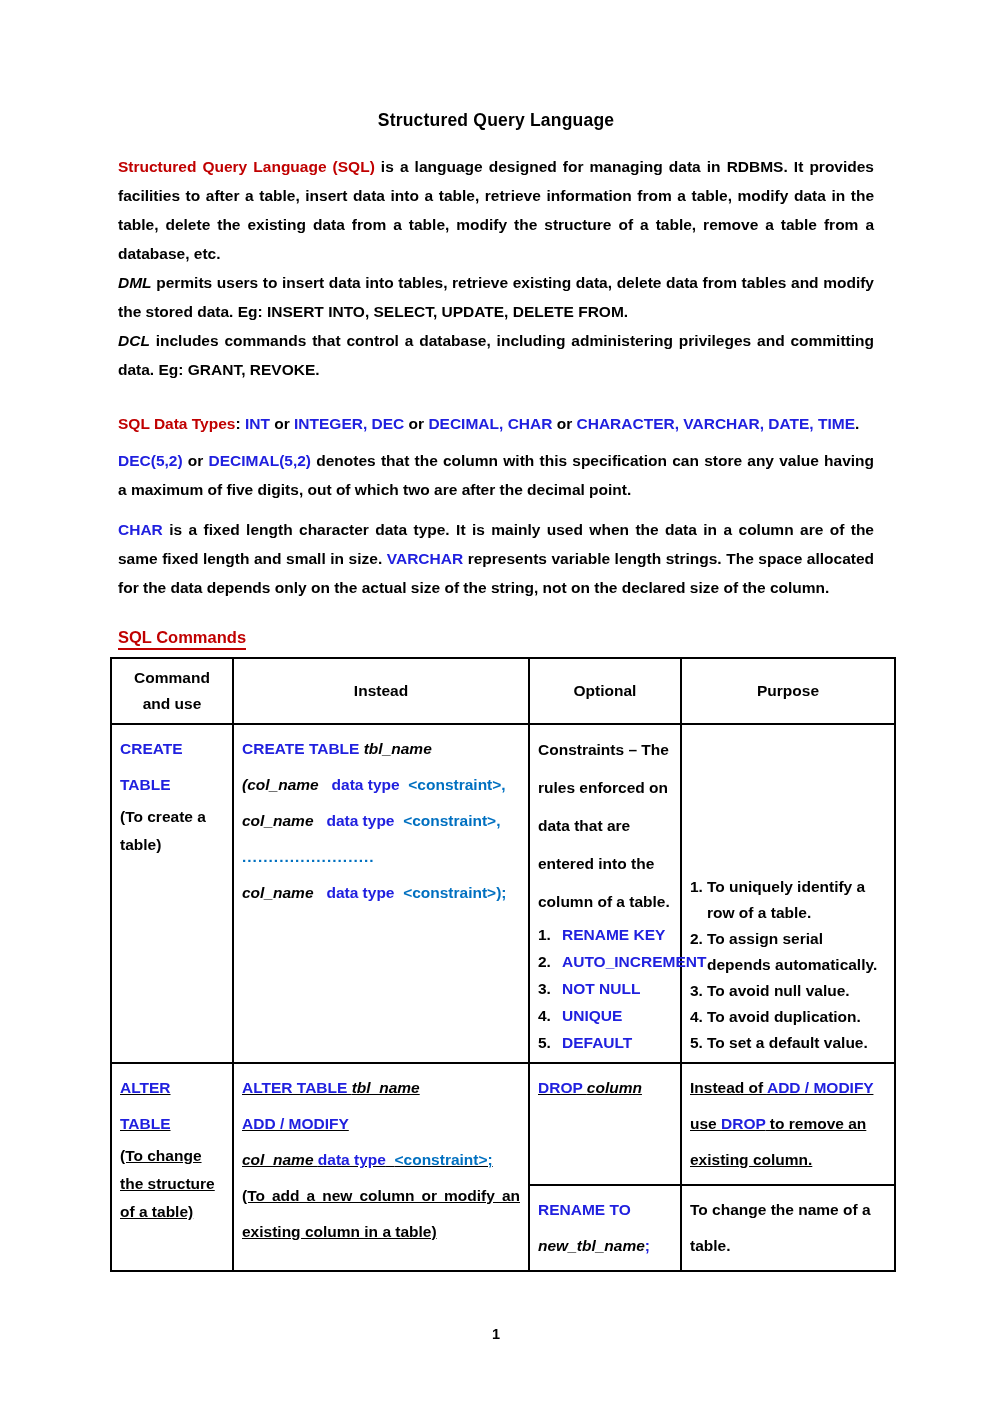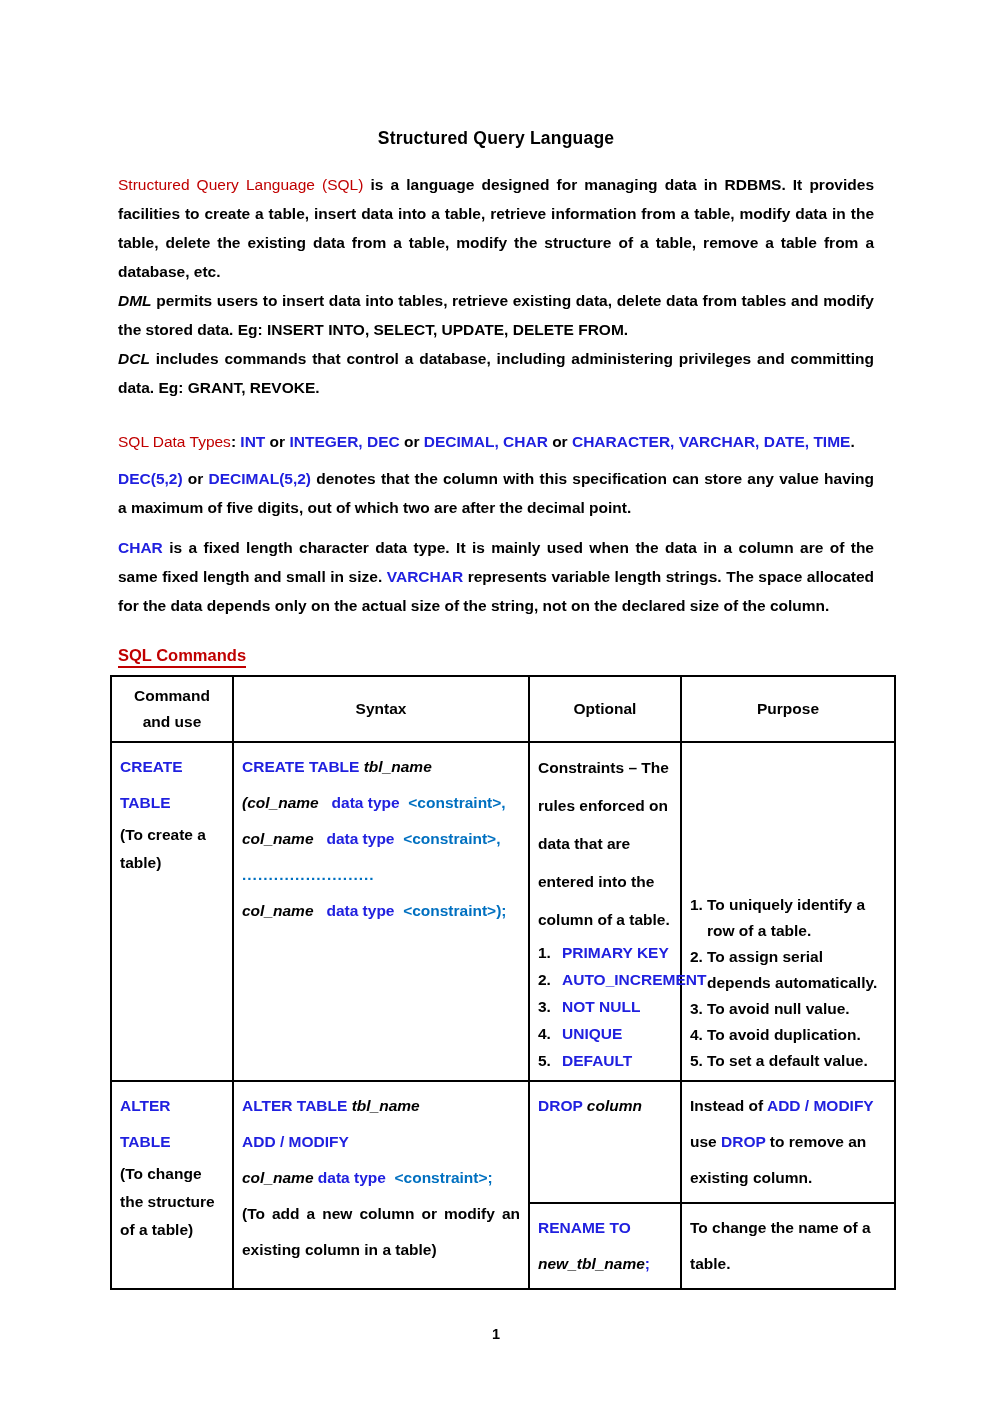--- a/index.html
+++ b/index.html
@@ -4,45 +4,45 @@
 <style>
   :root{
     --red:#C00000; --blue:#2020DF; --cyan:#0070C0; --ink:#000000; --paper:#ffffff;
   }
   html,body{margin:0;padding:0;background:var(--paper);}
   .page{
     position:relative; width:992px; height:1403px; background:var(--paper);
     font-family:"Liberation Sans",sans-serif; color:var(--ink); font-weight:bold;
     overflow:hidden;
   }
-  .content{padding:6px 118px;margin-top:18px;}
+  .content{padding:6px 118px;}
   .doc-title{padding-top:104px; text-align:center; font-size:17.5px; letter-spacing:.2px;}
   .para{font-size:15.5px; line-height:29px; text-align:justify;}
   .p-intro{margin-top:21px;}
   .p-comp1{margin-top:32px;}
   .p-dt1{margin-top:25px;}
   .p-dt2{margin-top:8px;}
   .p-dt3{margin-top:11px;}
-  .seg-red{color:var(--red); font-weight:normal;}
+  .seg-red{color:var(--red); font-weight:bold;}
   .seg-blue{color:var(--blue); font-weight:bold;}
   .seg-cyan{color:var(--cyan); font-weight:bold;}
   .seg-it{font-style:italic;}
   .h-commands{margin-top:26px; font-size:16.5px;}
   .h-commands .underlined{color:var(--red); border-bottom:2.5px solid var(--red); padding-bottom:1px; display:inline-block;}
   table.cmd-table{
     border-collapse:collapse; table-layout:fixed;
     width:784px; margin-left:-8px; margin-top:7px;
     font-size:15.5px;
   }
   .cmd-table col.c1{width:122px;} .cmd-table col.c2{width:296px;}
   .cmd-table col.c3{width:152px;} .cmd-table col.c4{width:214px;}
   .cmd-table th,.cmd-table td{border:2.5px solid #000; vertical-align:top; padding:6px 8px;}
   .cmd-table thead th{height:44px; text-align:center; vertical-align:middle; font-size:15.5px; line-height:26px;}
   tr.row1 td{height:266px;}
-  tr.row2a td{height:66px;}
+  tr.row2a td{height:66px;text-decoration:underline;}
   tr.row2b td{height:42px;}
   .cmd-name,.sline{line-height:36px;}
   .cmd-desc{line-height:28px;}
   .syntax-cell .sline{white-space:nowrap;}
   .syntax-cell .sline.wrap{white-space:normal; text-align:justify;}
   .dots{letter-spacing:1px;}
   .opt-cell .opt-intro{line-height:38px;}
   .oli{display:flex; line-height:27px;}
   .oli .num{width:24px; flex:none;}
   .purpose-cell.bottom{vertical-align:bottom;}
@@ -51,21 +51,21 @@
   .page-num{position:absolute; left:0; right:0; top:1326px; text-align:center; font-size:14.5px;}
 </style>
 </head>
 <body>
 
 <div class="page">
   <div class="content">
 
     <div class="doc-title">Structured Query Language</div>
 
-    <div class="para p-intro"><span class="seg-red">Structured Query Language (SQL)</span><span> is a language designed for managing data in RDBMS. It provides facilities to create a table, insert data into a table, retrieve information from a table, modify data in the table, delete the existing data from a table, modify the structure of a table, remove a table from a database, etc.</span></div>
+    <div class="para p-intro"><span class="seg-red">Structured Query Language (SQL)</span><span> is a language designed for managing data in RDBMS. It provides facilities to after a table, insert data into a table, retrieve information from a table, modify data in the table, delete the existing data from a table, modify the structure of a table, remove a table from a database, etc.</span></div>
 
     <div class="para"><span class="seg-it">DML</span><span> permits users to insert data into tables, retrieve existing data, delete data from tables and modify the stored data. Eg: INSERT INTO, SELECT, UPDATE, DELETE FROM.</span></div>
     <div class="para"><span class="seg-it">DCL</span><span> includes commands that control a database, including administering privileges and committing data. Eg: GRANT, REVOKE.</span></div>
 
     <div class="para p-dt1"><span class="seg-red">SQL Data Types</span><span>: </span><span class="seg-blue">INT</span><span> or </span><span class="seg-blue">INTEGER,</span><span> </span><span class="seg-blue">DEC</span><span> or </span><span class="seg-blue">DECIMAL,</span><span> </span><span class="seg-blue">CHAR</span><span> or </span><span class="seg-blue">CHARACTER,</span><span> </span><span class="seg-blue">VARCHAR,</span><span> </span><span class="seg-blue">DATE,</span><span> </span><span class="seg-blue">TIME</span><span>.</span></div>
     <div class="para p-dt2"><span class="seg-blue">DEC(5,2)</span><span> or </span><span class="seg-blue">DECIMAL(5,2)</span><span> denotes that the column with this specification can store any value having a maximum of five digits, out of which two are after the decimal point.</span></div>
     <div class="para p-dt3"><span class="seg-blue">CHAR</span><span> is a fixed length character data type. It is mainly used when the data in a column are of the same fixed length and small in size. </span><span class="seg-blue">VARCHAR</span><span> represents variable length strings. The space allocated for the data depends only on the actual size of the string, not on the declared size of the column.</span></div>
 
     <div class="h-commands">
       <span class="underlined">SQL Commands</span>
@@ -74,21 +74,21 @@
     <table class="cmd-table">
       <colgroup>
           <col class="c1">
           <col class="c2">
           <col class="c3">
           <col class="c4">
         </colgroup>
       <thead>
         <tr>
           <th>Command and use</th>
-          <th>Syntax</th>
+          <th>Instead</th>
           <th>Optional</th>
           <th>Purpose</th>
         </tr>
       </thead>
       <tbody>
         <tr class="row1">
           <td>
             <div class="cmd-name"><span class="seg-blue">CREATE TABLE</span></div>
             <div class="cmd-desc">(To create a table)</div>
           </td>
@@ -96,21 +96,21 @@
             <div class="sline"><span class="seg-blue">CREATE TABLE </span><span class="seg-it">tbl_name</span></div>
             <div class="sline"><span class="seg-it">(col_name</span><span>&nbsp;&nbsp; </span><span class="seg-blue">data type</span><span>&nbsp; </span><span class="seg-cyan">&lt;constraint&gt;,</span></div>
             <div class="sline"><span class="seg-it">col_name</span><span>&nbsp;&nbsp; </span><span class="seg-blue">data type</span><span>&nbsp; </span><span class="seg-cyan">&lt;constraint&gt;,</span></div>
             <div class="sline dots"><span class="seg-cyan">.........................</span></div>
             <div class="sline"><span class="seg-it">col_name</span><span>&nbsp;&nbsp; </span><span class="seg-blue">data type</span><span>&nbsp; </span><span class="seg-cyan">&lt;constraint&gt;);</span></div>
           </td>
           <td class="opt-cell">
             <div class="opt-intro">Constraints – The rules enforced on data that are entered into the column of a table.</div>
             <div class="oli">
                 <span class="num">1.</span>
-                <span class="seg-blue">PRIMARY KEY</span>
+                <span class="seg-blue">RENAME KEY</span>
               </div>
             <div class="oli">
                 <span class="num">2.</span>
                 <span class="seg-blue">AUTO_INCREMENT</span>
               </div>
             <div class="oli">
                 <span class="num">3.</span>
                 <span class="seg-blue">NOT NULL</span>
               </div>
             <div class="oli">

